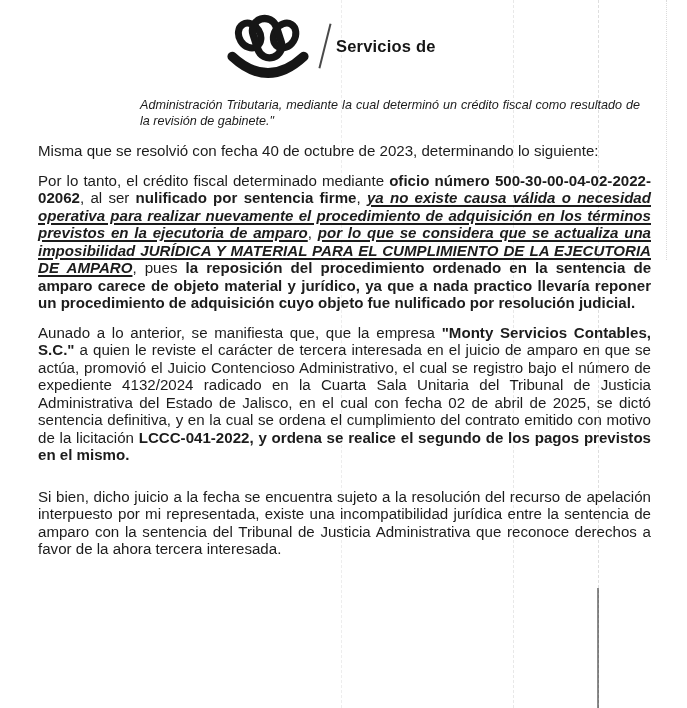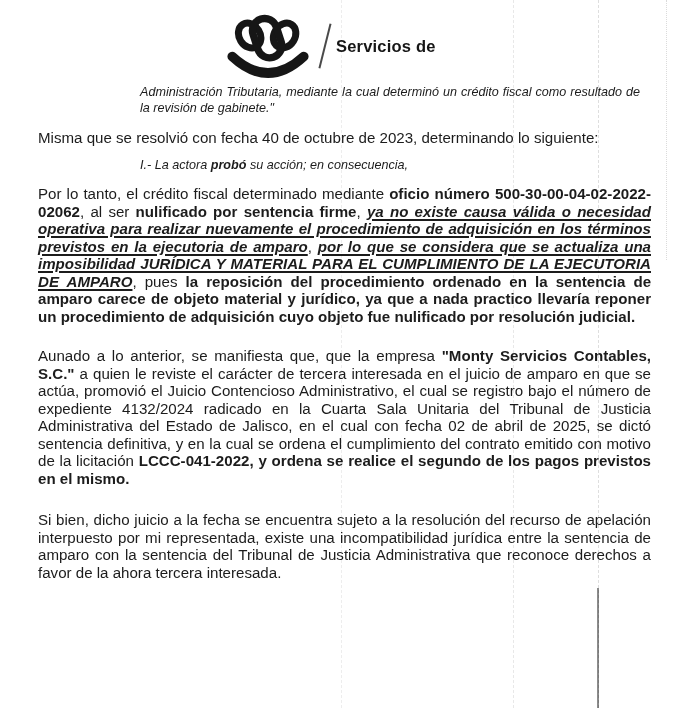--- a/index.html
+++ b/index.html
@@ -30,22 +30,22 @@
   .quote{
     margin:0 47px 0 140px;
     font-size:12.6px;line-height:15.5px;
     text-align:justify;
   }
   .body-p{
     margin:0 36px 0 38px;
     font-size:15.1px;line-height:17.5px;
     text-align:justify;
   }
-  .mt8{margin-top:1px}.mt11{margin-top:11px}.mt12{margin-top:12px}
-  .mt13{margin-top:13px}.mt14{margin-top:14px}.mt16{margin-top:22px}
+  .mt8{margin-top:14px}.mt11{margin-top:11px}.mt12{margin-top:12px}
+  .mt13{margin-top:13px}.mt14{margin-top:14px}.mt16{margin-top:12px}
   .mt17{margin-top:12px}.mt24{margin-top:24px}
   .b{font-weight:700;}
   .i{font-style:italic;}
   .u{text-decoration:underline;text-decoration-thickness:1.8px;text-underline-offset:2px;}
   
   .artifact{position:absolute;top:0;pointer-events:none;}
   .art-a{left:341px;height:708px;border-left:1px dashed rgba(0,0,0,.07);}
   .art-b{left:513px;height:708px;border-left:1px dashed rgba(0,0,0,.09);}
   .art-c{left:598px;height:708px;border-left:1px dashed rgba(0,0,0,.13);}
   .art-d{left:597px;top:588px;height:120px;border-left:2px solid rgba(0,0,0,.45);}
@@ -75,21 +75,20 @@
     <div class="logo-text">
       <div>Servicios de</div>
     </div>
   </div>
 
   <p class="quote mt8"><span class="i">Administración Tributaria, mediante la cual determinó un crédito fiscal como resultado de la revisión de gabinete."</span></p>
 
   <p class="body-p mt13"><span>Misma que se resolvió con fecha 40 de octubre de 2023, determinando lo siguiente:</span></p>
 
 
-  <p class="quote mt11"><span class="i">I.- La actora </span><span class="b i">probó</span><span class="i"> su acción; en consecuencia,</span></p>
 
 
   <p class="body-p mt17"><span>Por lo tanto, el crédito fiscal determinado mediante </span><span class="b">oficio número 500-30-00-04-02-2022-02062</span><span>, al ser </span><span class="b">nulificado por sentencia firme</span><span>, </span><span class="b i u">ya no existe causa válida o necesidad operativa para realizar nuevamente el procedimiento de adquisición en los términos previstos en la ejecutoria de amparo</span><span>, </span><span class="b i u">por lo que se considera que se actualiza una imposibilidad JURÍDICA Y MATERIAL PARA EL CUMPLIMIENTO DE LA EJECUTORIA DE AMPARO</span><span>, pues </span><span class="b">la reposición del procedimiento ordenado en la sentencia de amparo carece de objeto material y jurídico, ya que a nada practico llevaría reponer un procedimiento de adquisición cuyo objeto fue nulificado por resolución judicial.</span></p>
 
   <p class="body-p mt16"><span>Aunado a lo anterior, se manifiesta que, que la empresa </span><span class="b">"Monty Servicios Contables, S.C."</span><span> a quien le reviste el carácter de tercera interesada en el juicio de amparo en que se actúa, promovió el Juicio Contencioso Administrativo, el cual se registro bajo el número de expediente 4132/2024 radicado en la Cuarta Sala Unitaria del Tribunal de Justicia Administrativa del Estado de Jalisco, en el cual con fecha 02 de abril de 2025, se dictó sentencia definitiva, y en la cual se ordena el cumplimiento del contrato emitido con motivo de la licitación </span><span class="b">LCCC-041-2022, y ordena se realice el segundo de los pagos previstos en el mismo.</span></p>
 
   <p class="body-p mt24"><span>Si bien, dicho juicio a la fecha se encuentra sujeto a la resolución del recurso de apelación interpuesto por mi representada, existe una incompatibilidad jurídica entre la sentencia de amparo con la sentencia del Tribunal de Justicia Administrativa que reconoce derechos a favor de la ahora tercera interesada.</span></p>
 
 </div>
 

